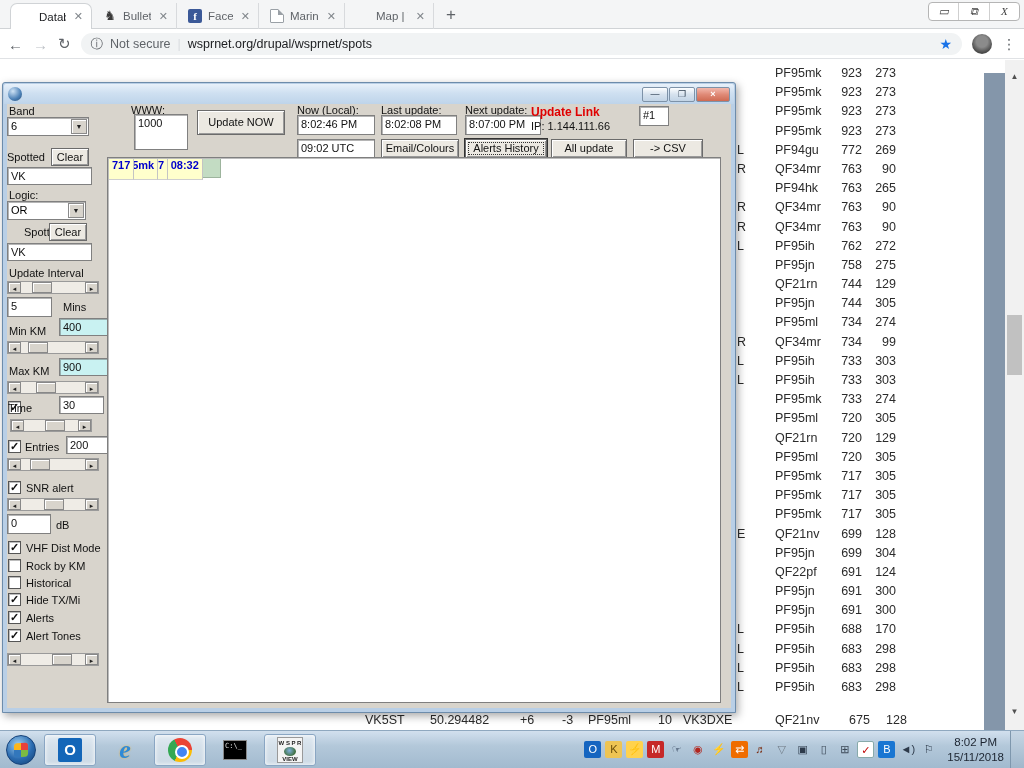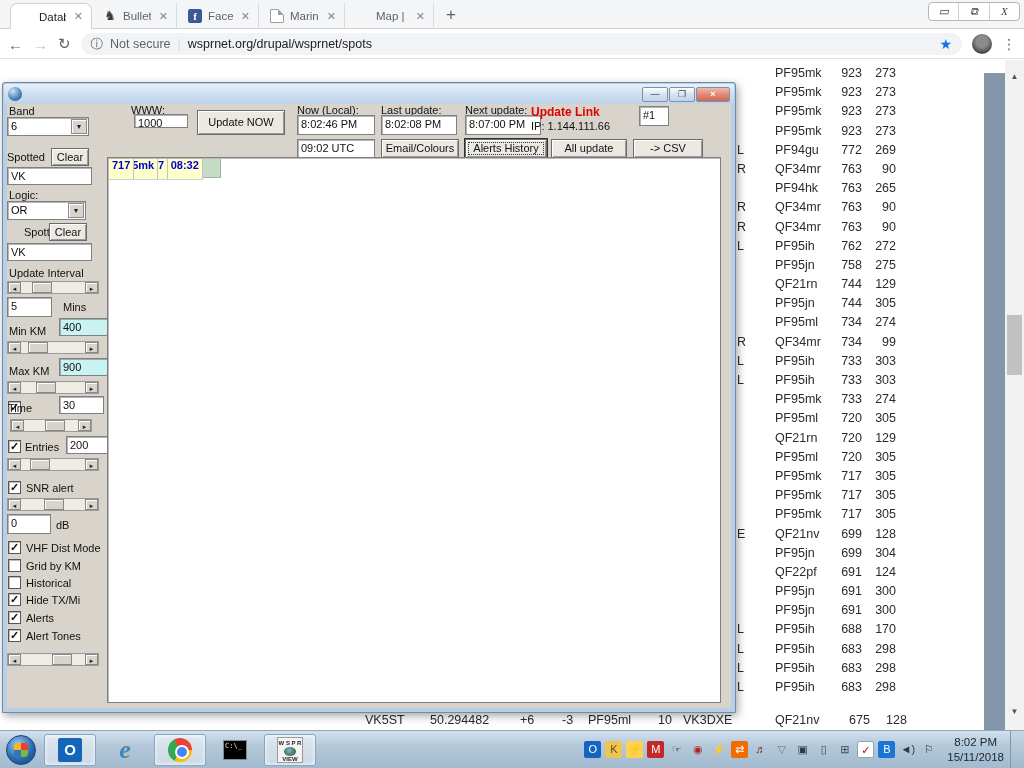--- a/index.html
+++ b/index.html
@@ -386,21 +386,21 @@
       </span>
     </div>
     <div class="winbody">
 
       <span class="lbl" style="left:2px;top:1px">Band</span>
       <span class="combo" style="left:0;top:13px;width:82px;height:19px">
         <span style="position:static">6</span>
         <span class="dd">▼</span>
       </span>
       <span class="lbl" style="left:124px;top:0">WWW:</span>
-      <span class="field" style="left:127px;top:10px;width:54px;height:14px">1000</span>
+      <span class="field" style="left:127px;top:10px;width:54px;height:36px">1000</span>
       <span class="btn" style="left:190px;top:6px;width:88px;height:25px;line-height:23px">Update NOW</span>
       <span class="lbl" style="left:290px;top:0">Now (Local):</span>
       <span class="field" style="left:290px;top:11px;width:78px;height:20px">8:02:46 PM</span>
       <span class="field" style="left:290px;top:35px;width:78px;height:19px">09:02 UTC</span>
       <span class="lbl" style="left:374px;top:0">Last update:</span>
       <span class="field" style="left:374px;top:11px;width:76px;height:20px">8:02:08 PM</span>
       <span class="btn" style="left:374px;top:35px;width:78px;height:19px;line-height:17px">Email/Colours</span>
       <span class="lbl" style="left:458px;top:0">Next update:</span>
       <span class="field" style="left:458px;top:11px;width:76px;height:20px">8:07:00 PM</span>
       <span class="btn focus" style="left:458px;top:35px;width:82px;height:19px;line-height:17px">Alerts History</span>
@@ -464,21 +464,21 @@
       <span class="slider" style="left:0;top:394px;width:92px">
           <span class="sarr l">◂</span>
           <span class="sthumb" style="left:36px"></span>
           <span class="sarr r">▸</span>
         </span>
       <span class="field" style="left:0;top:410px;width:44px;height:20px">0</span>
       <span class="lbl" style="left:49px;top:415px">dB</span>
       <span class="cb" style="left:1px;top:437px">✓</span>
       <span class="lbl" style="left:19px;top:438px">VHF Dist Mode</span>
       <span class="cb" style="left:1px;top:455px"></span>
-      <span class="lbl" style="left:19px;top:456px">Grid by KM</span>
+      <span class="lbl" style="left:19px;top:456px">Rock by KM</span>
       <span class="cb" style="left:1px;top:472px"></span>
       <span class="lbl" style="left:19px;top:473px">Historical</span>
       <span class="cb" style="left:1px;top:489px">✓</span>
       <span class="lbl" style="left:19px;top:490px">Hide TX/Mi</span>
       <span class="cb" style="left:1px;top:507px">✓</span>
       <span class="lbl" style="left:19px;top:508px">Alerts</span>
       <span class="cb" style="left:1px;top:525px">✓</span>
       <span class="lbl" style="left:19px;top:526px">Alert Tones</span>
       <span class="slider" style="left:0;top:549px;width:92px">
           <span class="sarr l">◂</span>

